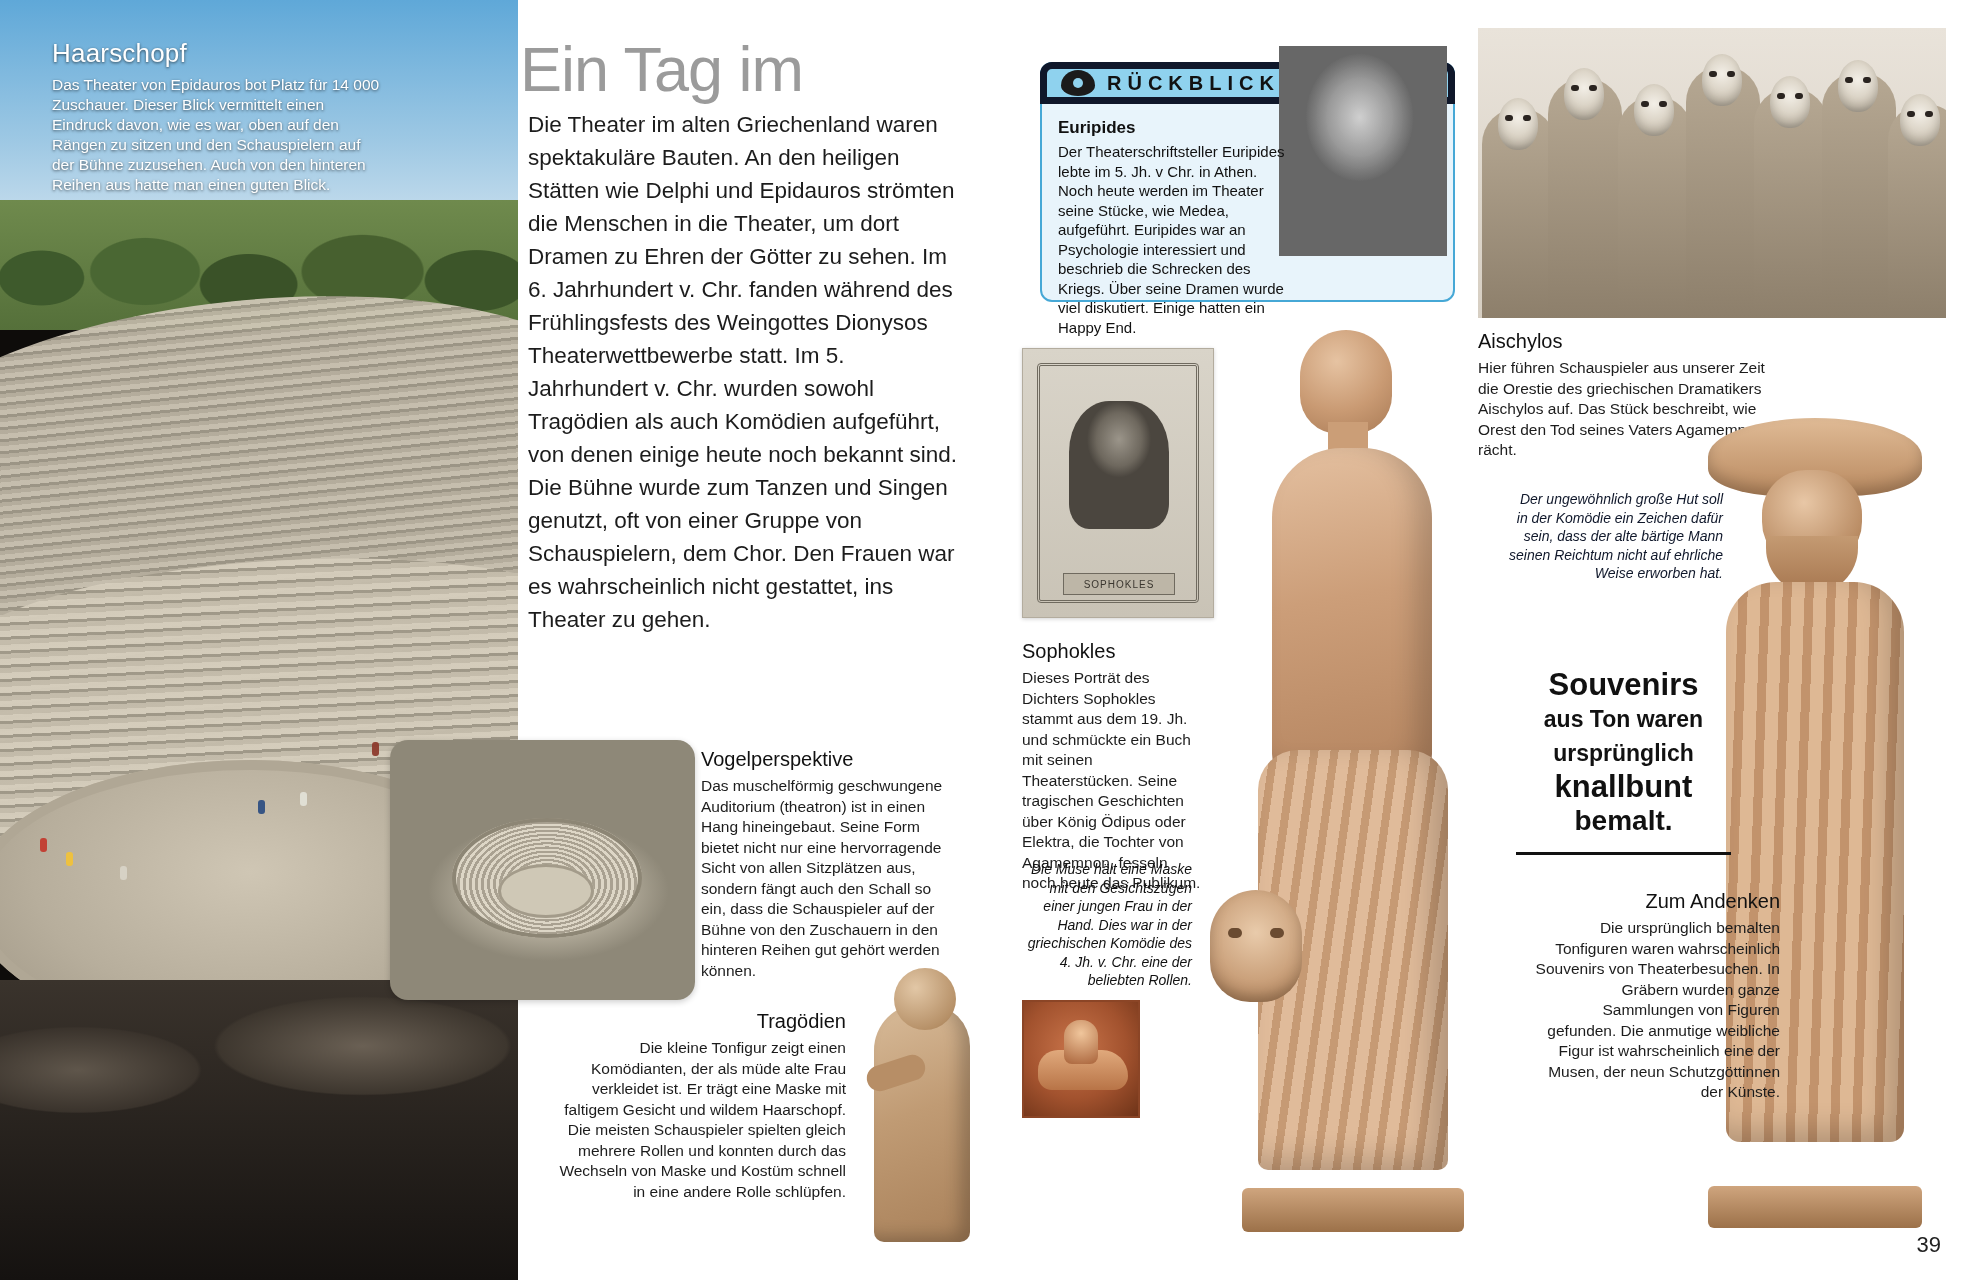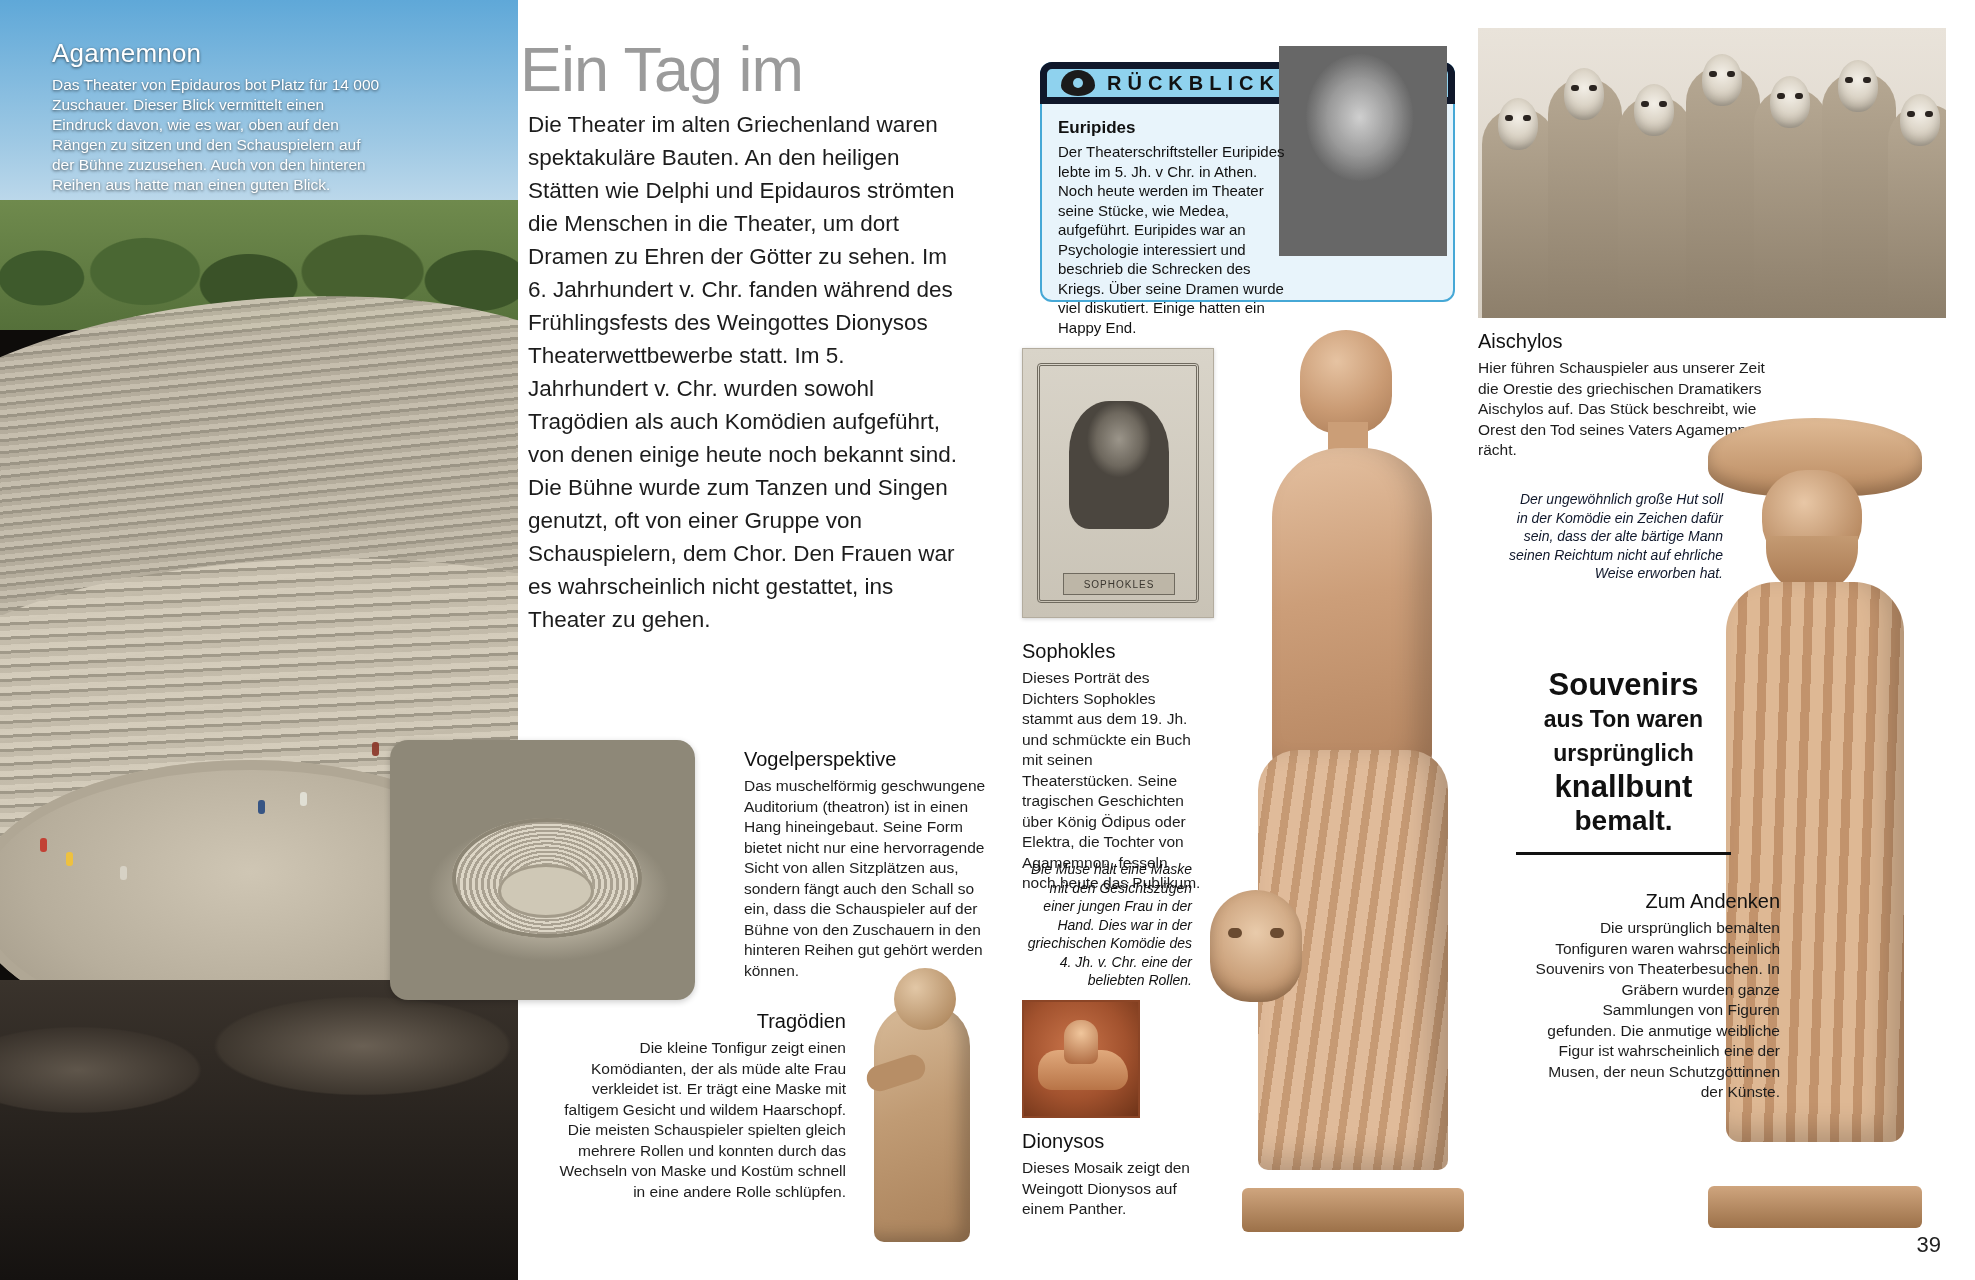--- a/index.html
+++ b/index.html
@@ -112,21 +112,21 @@
     border-radius:50%;
     background:repeating-radial-gradient(ellipse at 50% 55%,
       #ddd6c6 0px, #ddd6c6 3px, #a9a191 3px, #a9a191 6px);
     box-shadow:0 0 0 4px #8d8675 inset;
   }
   .aerial-card .stage {
     position:absolute; left:108px; top:124px; width:96px; height:54px;
     border-radius:50%; background:#cfc8b6; box-shadow:0 0 0 3px #a39b8a inset;
   }
   .cap-vogel {
-    position:absolute; left:744px; top:748px; width:250px;
+    position:absolute; left:701px; top:748px; width:250px;
   }
   .cap-title { font-size:20px; font-weight:400; color:#111; margin:0 0 5px 0; }
   .cap-body { font-size:15.5px; line-height:20.5px; color:#1c1c1c; margin:0; }
 
   
   .fig-erschoepft {
     position:absolute; left:858px; top:950px; width:128px; height:300px;
   }
   .fig-erschoepft .body {
     position:absolute; left:16px; top:54px; width:96px; height:238px;
@@ -351,21 +351,21 @@
     <div class="dot" style="left:40px;top:838px;background:#c23b2e;"></div>
     <div class="dot" style="left:66px;top:852px;background:#f0c23a;"></div>
     <div class="dot" style="left:120px;top:866px;background:#d8d3c6;"></div>
     <div class="dot" style="left:258px;top:800px;background:#2f4f82;"></div>
     <div class="dot" style="left:300px;top:792px;background:#e2e0d6;"></div>
     <div class="dot" style="left:372px;top:742px;background:#8d3a2c;"></div>
     <div class="foreground"></div>
   </div>
 
   <div class="caption-epidauros">
-    <h3>Agamemnon</h3>
+    <h3>Haarschopf</h3>
     <p>Das Theater von Epidauros bot Platz für 14 000 Zuschauer. Dieser Blick vermittelt einen Eindruck davon, wie es war, oben auf den Rängen zu sitzen und den Schauspielern auf der Bühne zuzusehen. Auch von den hinteren Reihen aus hatte man einen guten Blick.</p>
   </div>
 
   <div class="article">
     <h1 class="headline1">Ein Tag im</h1>
     <p class="body-text">Die Theater im alten Griechenland waren spektakuläre Bauten. An den heiligen Stätten wie Delphi und Epidauros strömten die Menschen in die Theater, um dort Dramen zu Ehren der Götter zu sehen. Im 6. Jahrhundert v. Chr. fanden während des Frühlingsfests des Weingottes Dionysos Theaterwettbewerbe statt. Im 5. Jahrhundert v. Chr. wurden sowohl Tragödien als auch Komödien aufgeführt, von denen einige heute noch bekannt sind. Die Bühne wurde zum Tanzen und Singen genutzt, oft von einer Gruppe von Schauspielern, dem Chor. Den Frauen war es wahrscheinlich nicht gestattet, ins Theater zu gehen.</p>
   </div>
 
   <div class="aerial-card">
     <div class="bowl"></div>
@@ -430,24 +430,20 @@
     <p class="cap-title">Sophokles</p>
     <p class="cap-body">Dieses Porträt des Dichters Sophokles stammt aus dem 19. Jh. und schmückte ein Buch mit seinen Theaterstücken. Seine tragischen Geschichten über König Ödipus oder Elektra, die Tochter von Agamemnon, fesseln noch heute das Publikum.</p>
   </div>
 
   <div class="muse-note">Die Muse hält eine Maske mit den Gesichtszügen einer jungen Frau in der Hand. Dies war in der griechischen Komödie des 4. Jh. v. Chr. eine der beliebten Rollen.</div>
 
   <div class="dionysos-img">
     <div class="panther"></div>
     <div class="rider"></div>
   </div>
-  <div class="cap-dionysos">
-    <p class="cap-title">Dionysos</p>
-    <p class="cap-body">Dieses Mosaik zeigt den Weingott Dionysos auf einem Panther.</p>
-  </div>
 
   <div class="statue-muse">
     <div class="head"></div>
     <div class="neck"></div>
     <div class="torso"></div>
     <div class="skirt"></div>
     <div class="mask-hand"></div>
     <div class="base"></div>
   </div>
 

